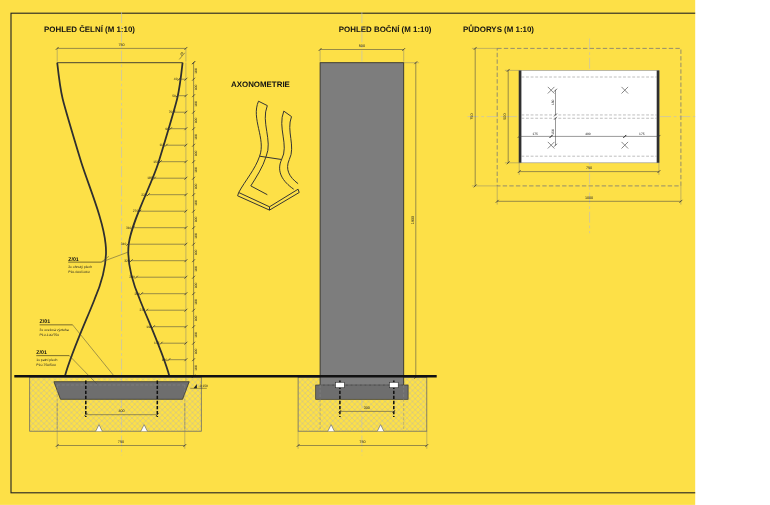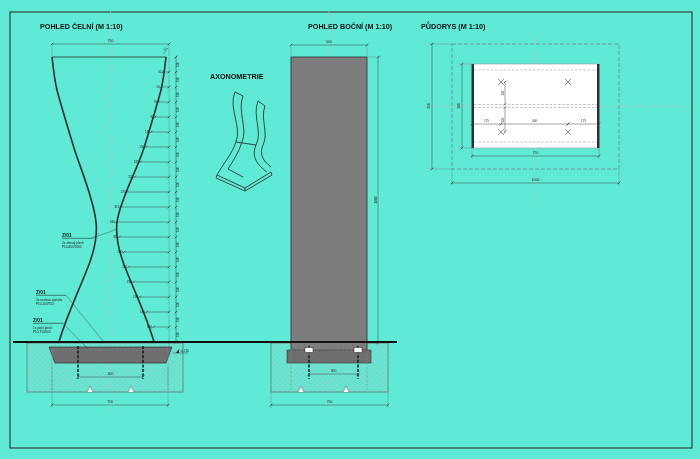--- a/index.html
+++ b/index.html
@@ -1,16 +1,16 @@
 <!DOCTYPE html>
 <html><head>
 <meta charset="utf-8">
 <style>
   html,body{margin:0;padding:0;background:#ffffff;}
-  .canvas{position:relative;width:700px;height:459px;background:#5eead4;overflow:hidden;}
+  .canvas{position:relative;width:632px;height:459px;background:#fde047;overflow:hidden;}
   svg{position:absolute;left:0;top:0;}
   .t-title{font:bold 7.2px "Liberation Sans",sans-serif;fill:#111;}
   .t-dim{font:3.4px "Liberation Sans",sans-serif;fill:#222;}
   .t-dim-s{font:3px "Liberation Sans",sans-serif;fill:#222;}
   .t-tag{font:bold 4.8px "Liberation Sans",sans-serif;fill:#111;}
   .t-note{font:3.1px "Liberation Sans",sans-serif;fill:#222;}
   .dim{stroke:#444;stroke-width:0.5;}
   .ext{stroke:#777;stroke-width:0.4;}
   .tick{stroke:#333;stroke-width:0.7;}
   .cl{stroke:#bfbfbf;stroke-width:0.6;stroke-dasharray:10 2.5 2.5 2.5;}

